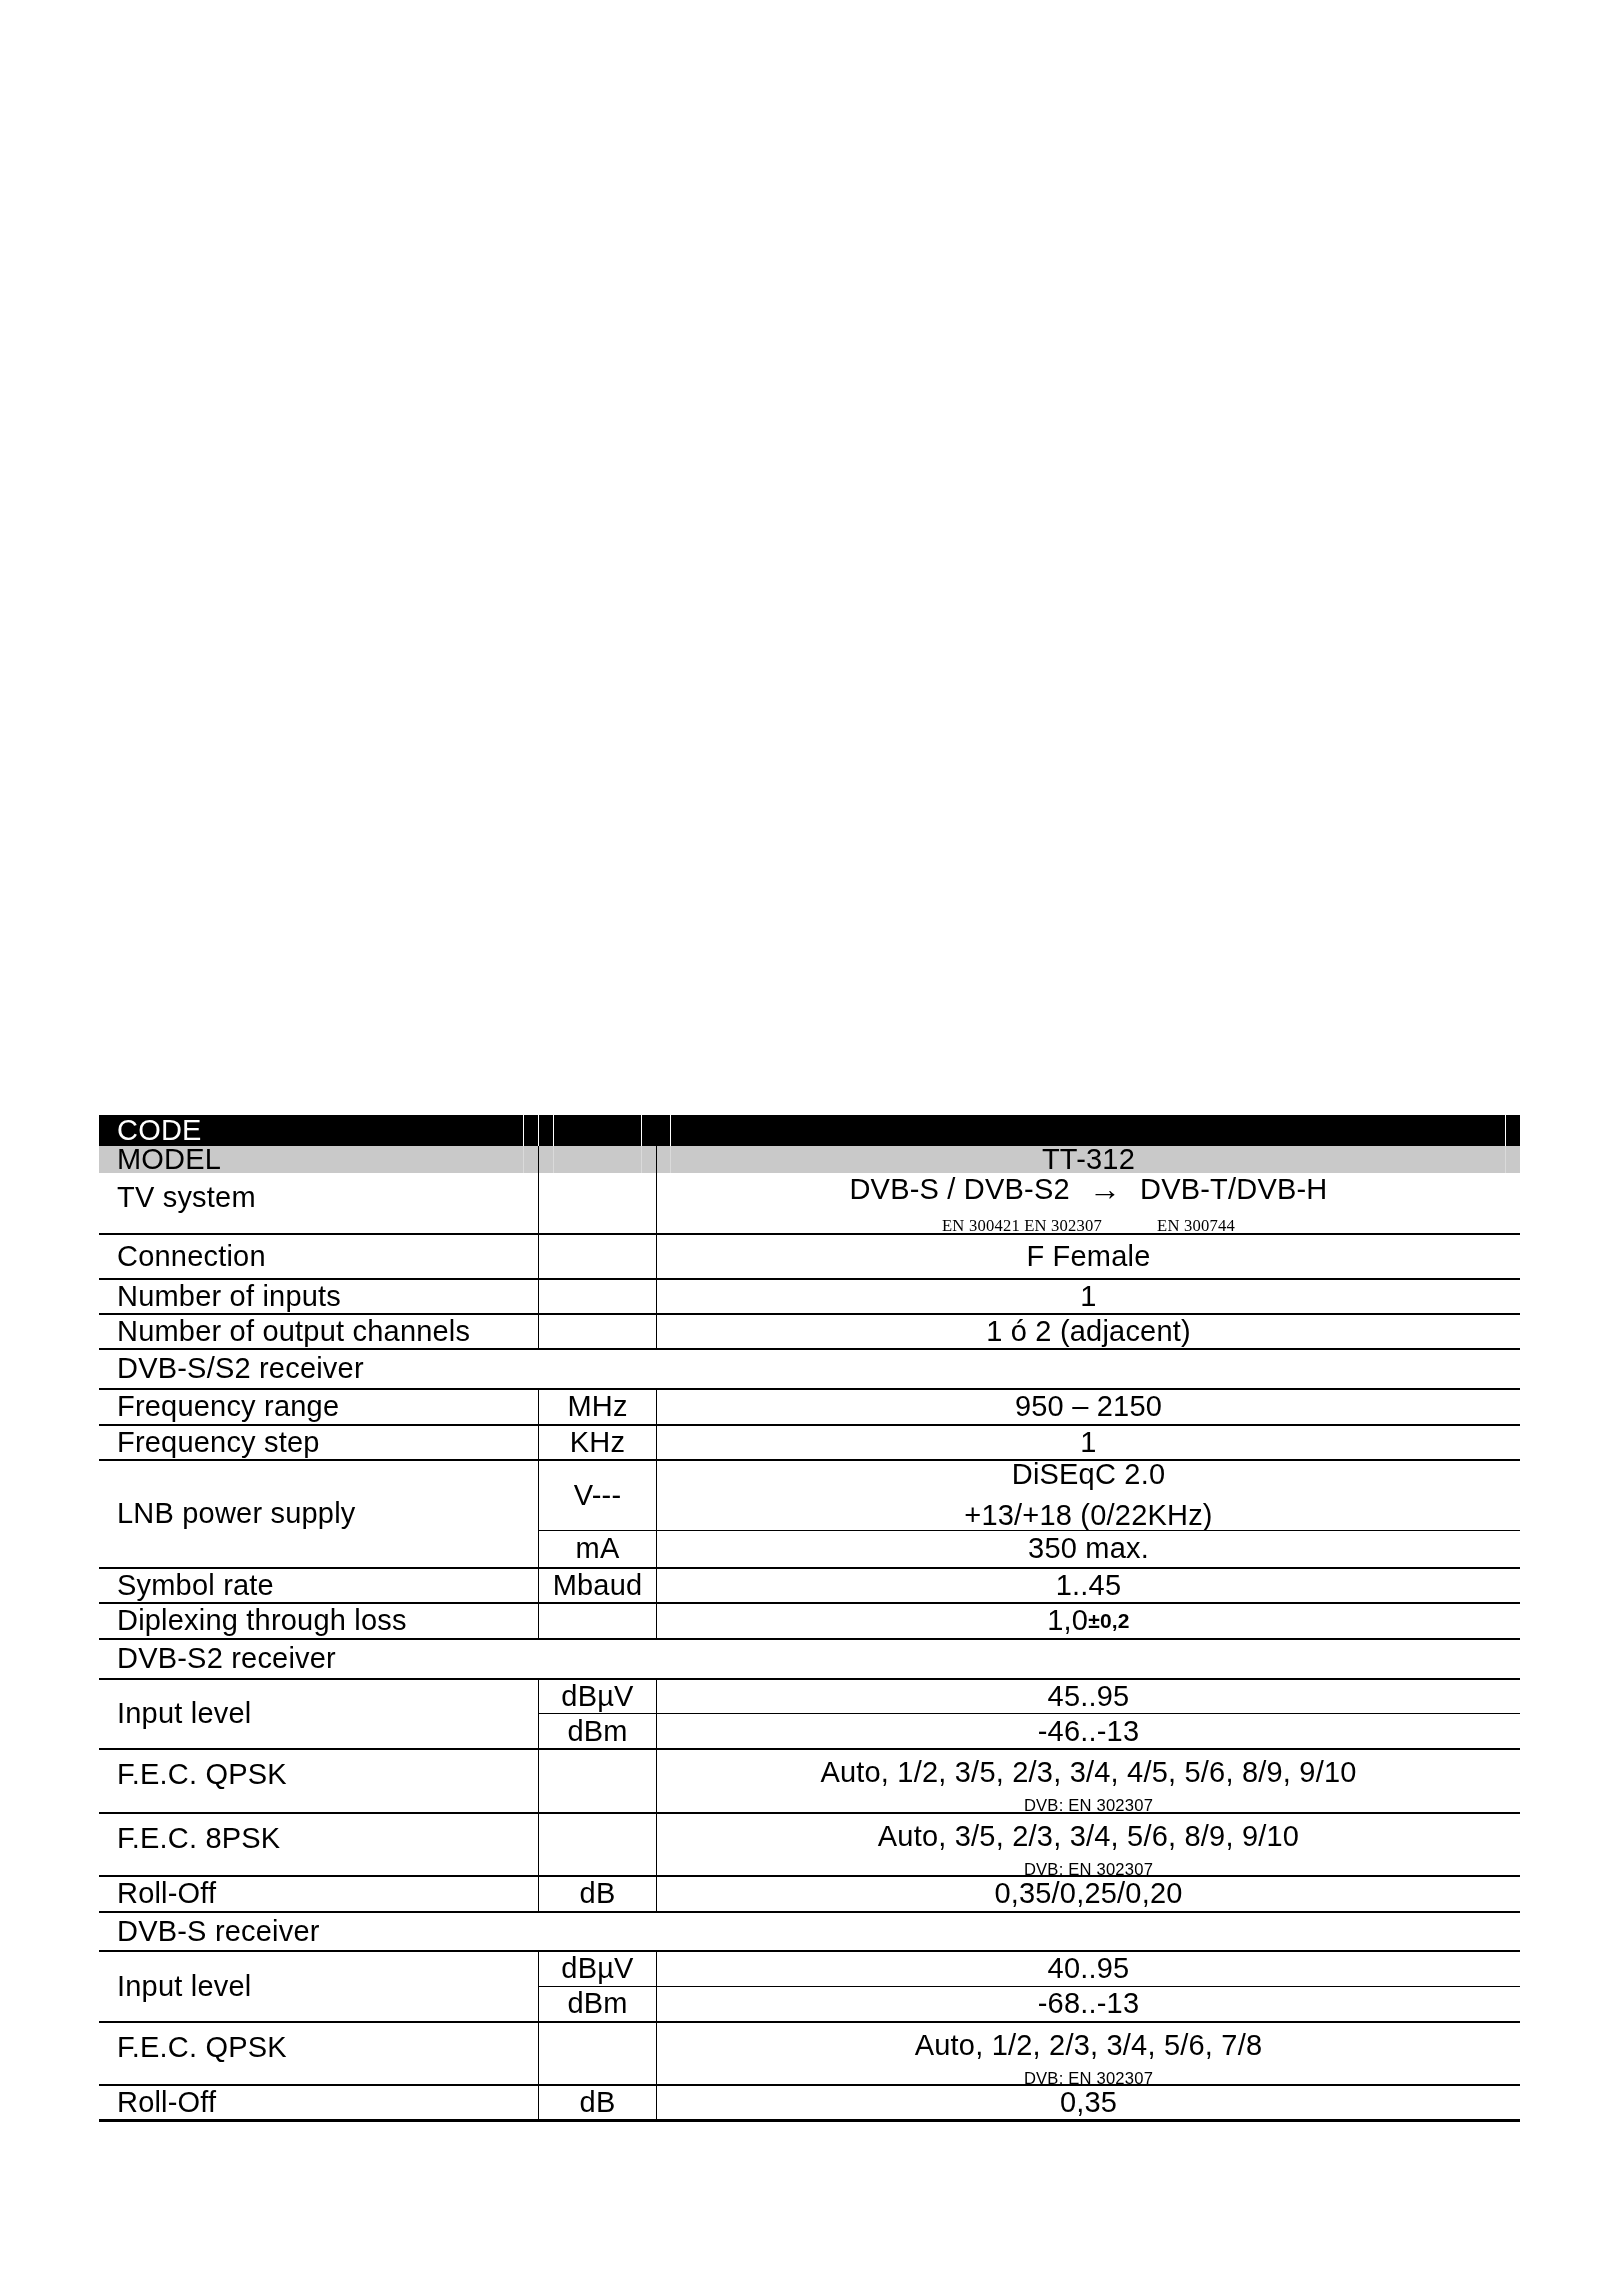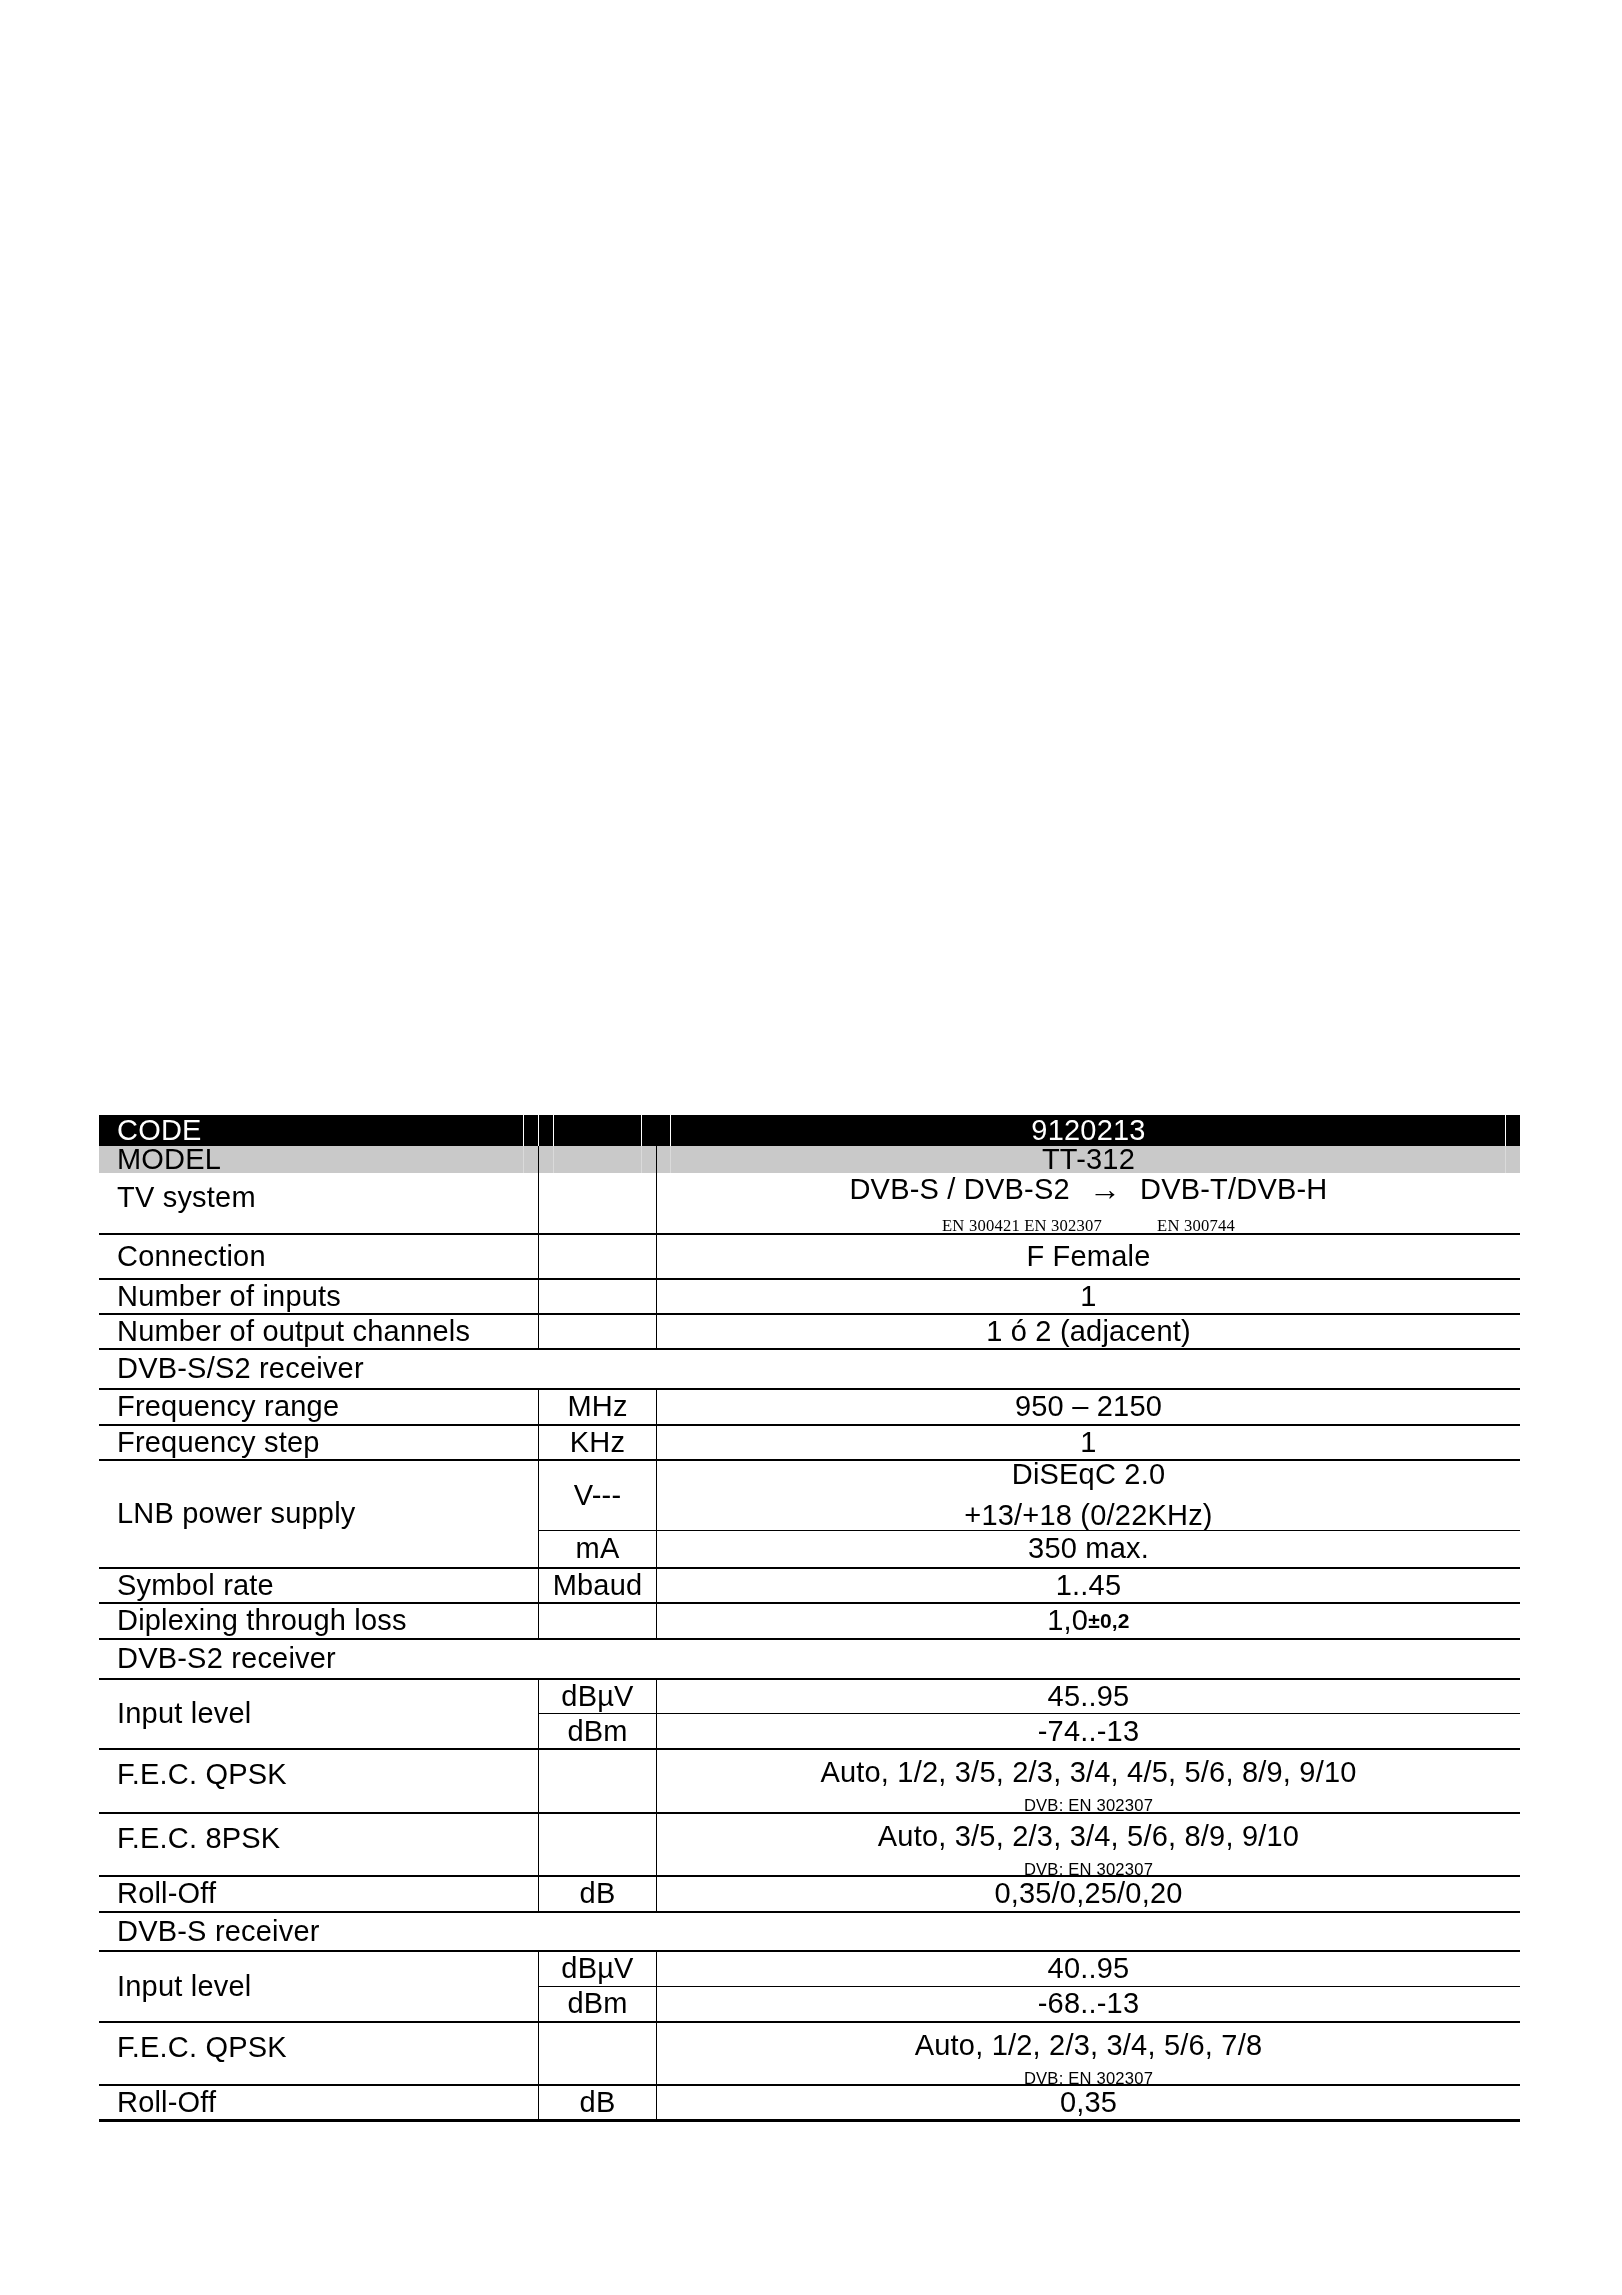--- a/index.html
+++ b/index.html
@@ -136,21 +136,20 @@
 </style>
 </head>
 <body>
 
 <div class="page">
   <div class="spec-table">
 
     <div class="row code-row no-border">
       <div class="c-label">CODE</div>
       <div class="c-unit"></div>
-      <div class="c-value">9120213</div>
       <div class="sep-white" style="left:424px"></div>
       <div class="sep-white" style="left:439px"></div>
       <div class="sep-white" style="left:454px"></div>
       <div class="sep-white" style="left:542px"></div>
       <div class="sep-white" style="left:571px"></div>
       <div class="sep-white" style="left:1406px"></div>
     </div>
 
     <div class="row model-row no-border">
       <div class="c-label">MODEL</div>
@@ -251,21 +250,21 @@
 
     <div class="row h-s2in">
       <div class="c-label">Input level</div>
       <div class="subcol">
         <div class="subrow divider h-s2in-a">
           <div class="c-unit">dBµV</div>
           <div class="c-value">45..95</div>
         </div>
         <div class="subrow h-s2in-b">
           <div class="c-unit">dBm</div>
-          <div class="c-value">-74..-13</div>
+          <div class="c-value">-46..-13</div>
         </div>
       </div>
     </div>
 
     <div class="row h-qpsk">
       <div class="c-label top-align">F.E.C. QPSK</div>
       <div class="c-unit"></div>
       <div class="c-value col top">
         <div>Auto, 1/2, 3/5, 2/3, 3/4, 4/5, 5/6, 8/9, 9/10</div>
         <div class="note-text">DVB: EN 302307</div>

